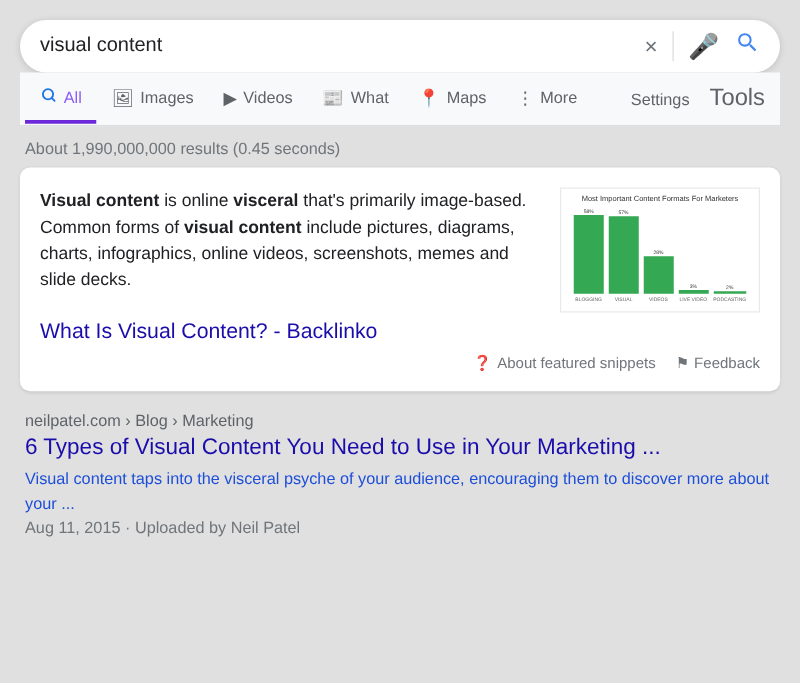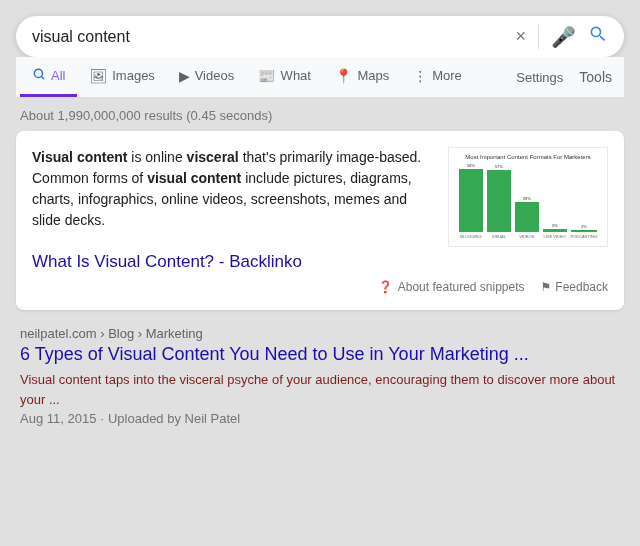--- a/index.html
+++ b/index.html
@@ -88,21 +88,21 @@
     .nav-spacer {
       flex: 1;
     }
     .nav-settings {
       font-size: 13px;
       color: #5f6368;
       cursor: pointer;
       padding: 10px 8px;
     }
     .nav-tools {
-      font-size: 14px;
+      font-size: 19px;
       color: #5f6368;
       cursor: pointer;
       padding: 10px 8px;
       text-align: right;
     }
 
     
     .results-count {
       width: 100%;
       font-size: 13px;
@@ -214,21 +214,21 @@
     .result-title {
       font-size: 18px;
       color: #1a0dab;
       text-decoration: none;
       display: block;
       line-height: 1.3;
       margin-bottom: 4px;
     }
     .result-description {
       font-size: 13px;
-      color: #7f1d1d;
+      color: #1d4ed8;
       line-height: 1.5;
     }
     .result-date {
       font-size: 13px;
       color: #70757a;
       margin-top: 2px;
     }
   </style>
 </head>
 <body>

